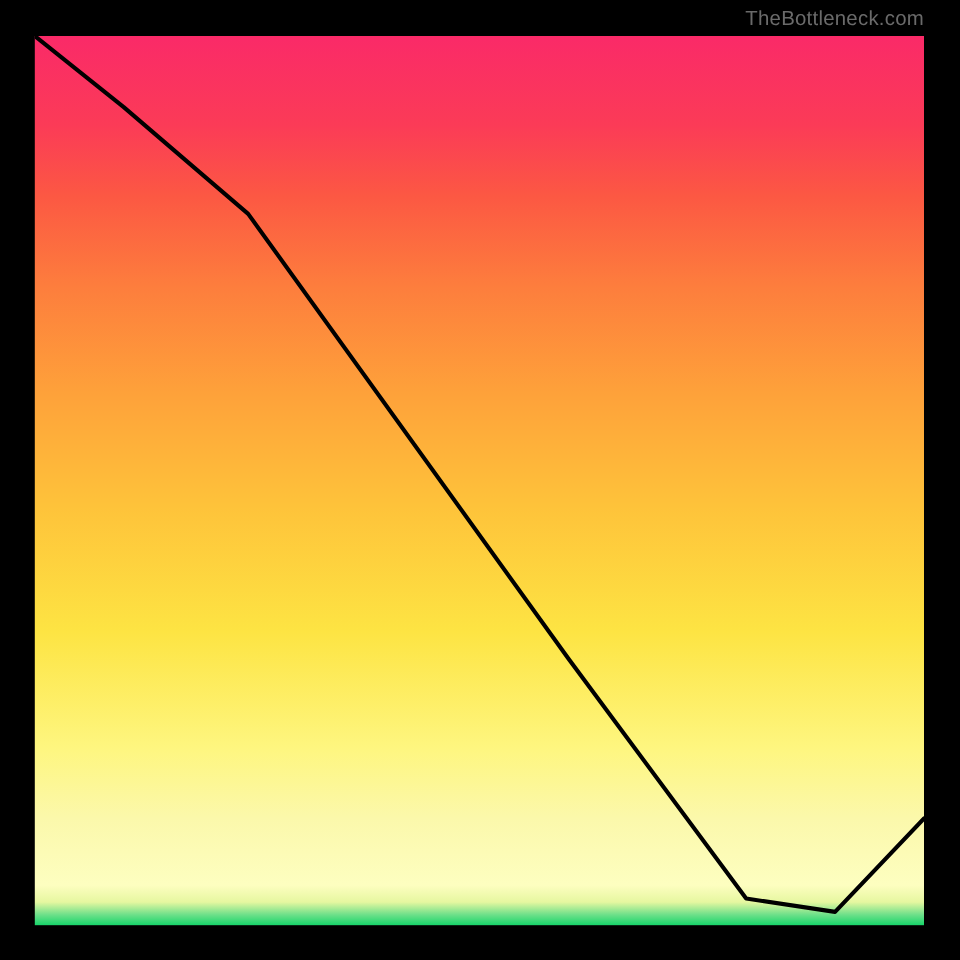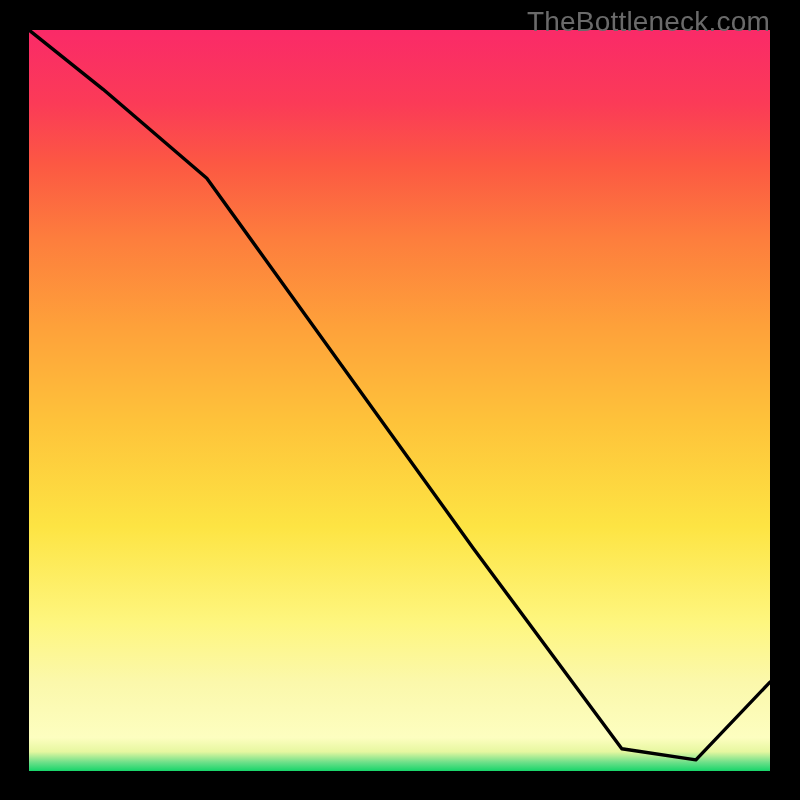--- a/index.html
+++ b/index.html
@@ -39,21 +39,21 @@
         #fc5843 82%,
         #fb3b57 90%,
         #fa2a68 100%
       );
   }
   .watermark {
     position: absolute;
     top: 6px;
     right: 30px;
     color: #6a6a6a;
-    font-size: 28px;
+    font-size: 17px;
     font-weight: 400;
     letter-spacing: 0.2px;
     user-select: none;
   }
   .curve-svg {
     position: absolute;
     left: 0;
     top: 0;
   }
   .curve-path {

